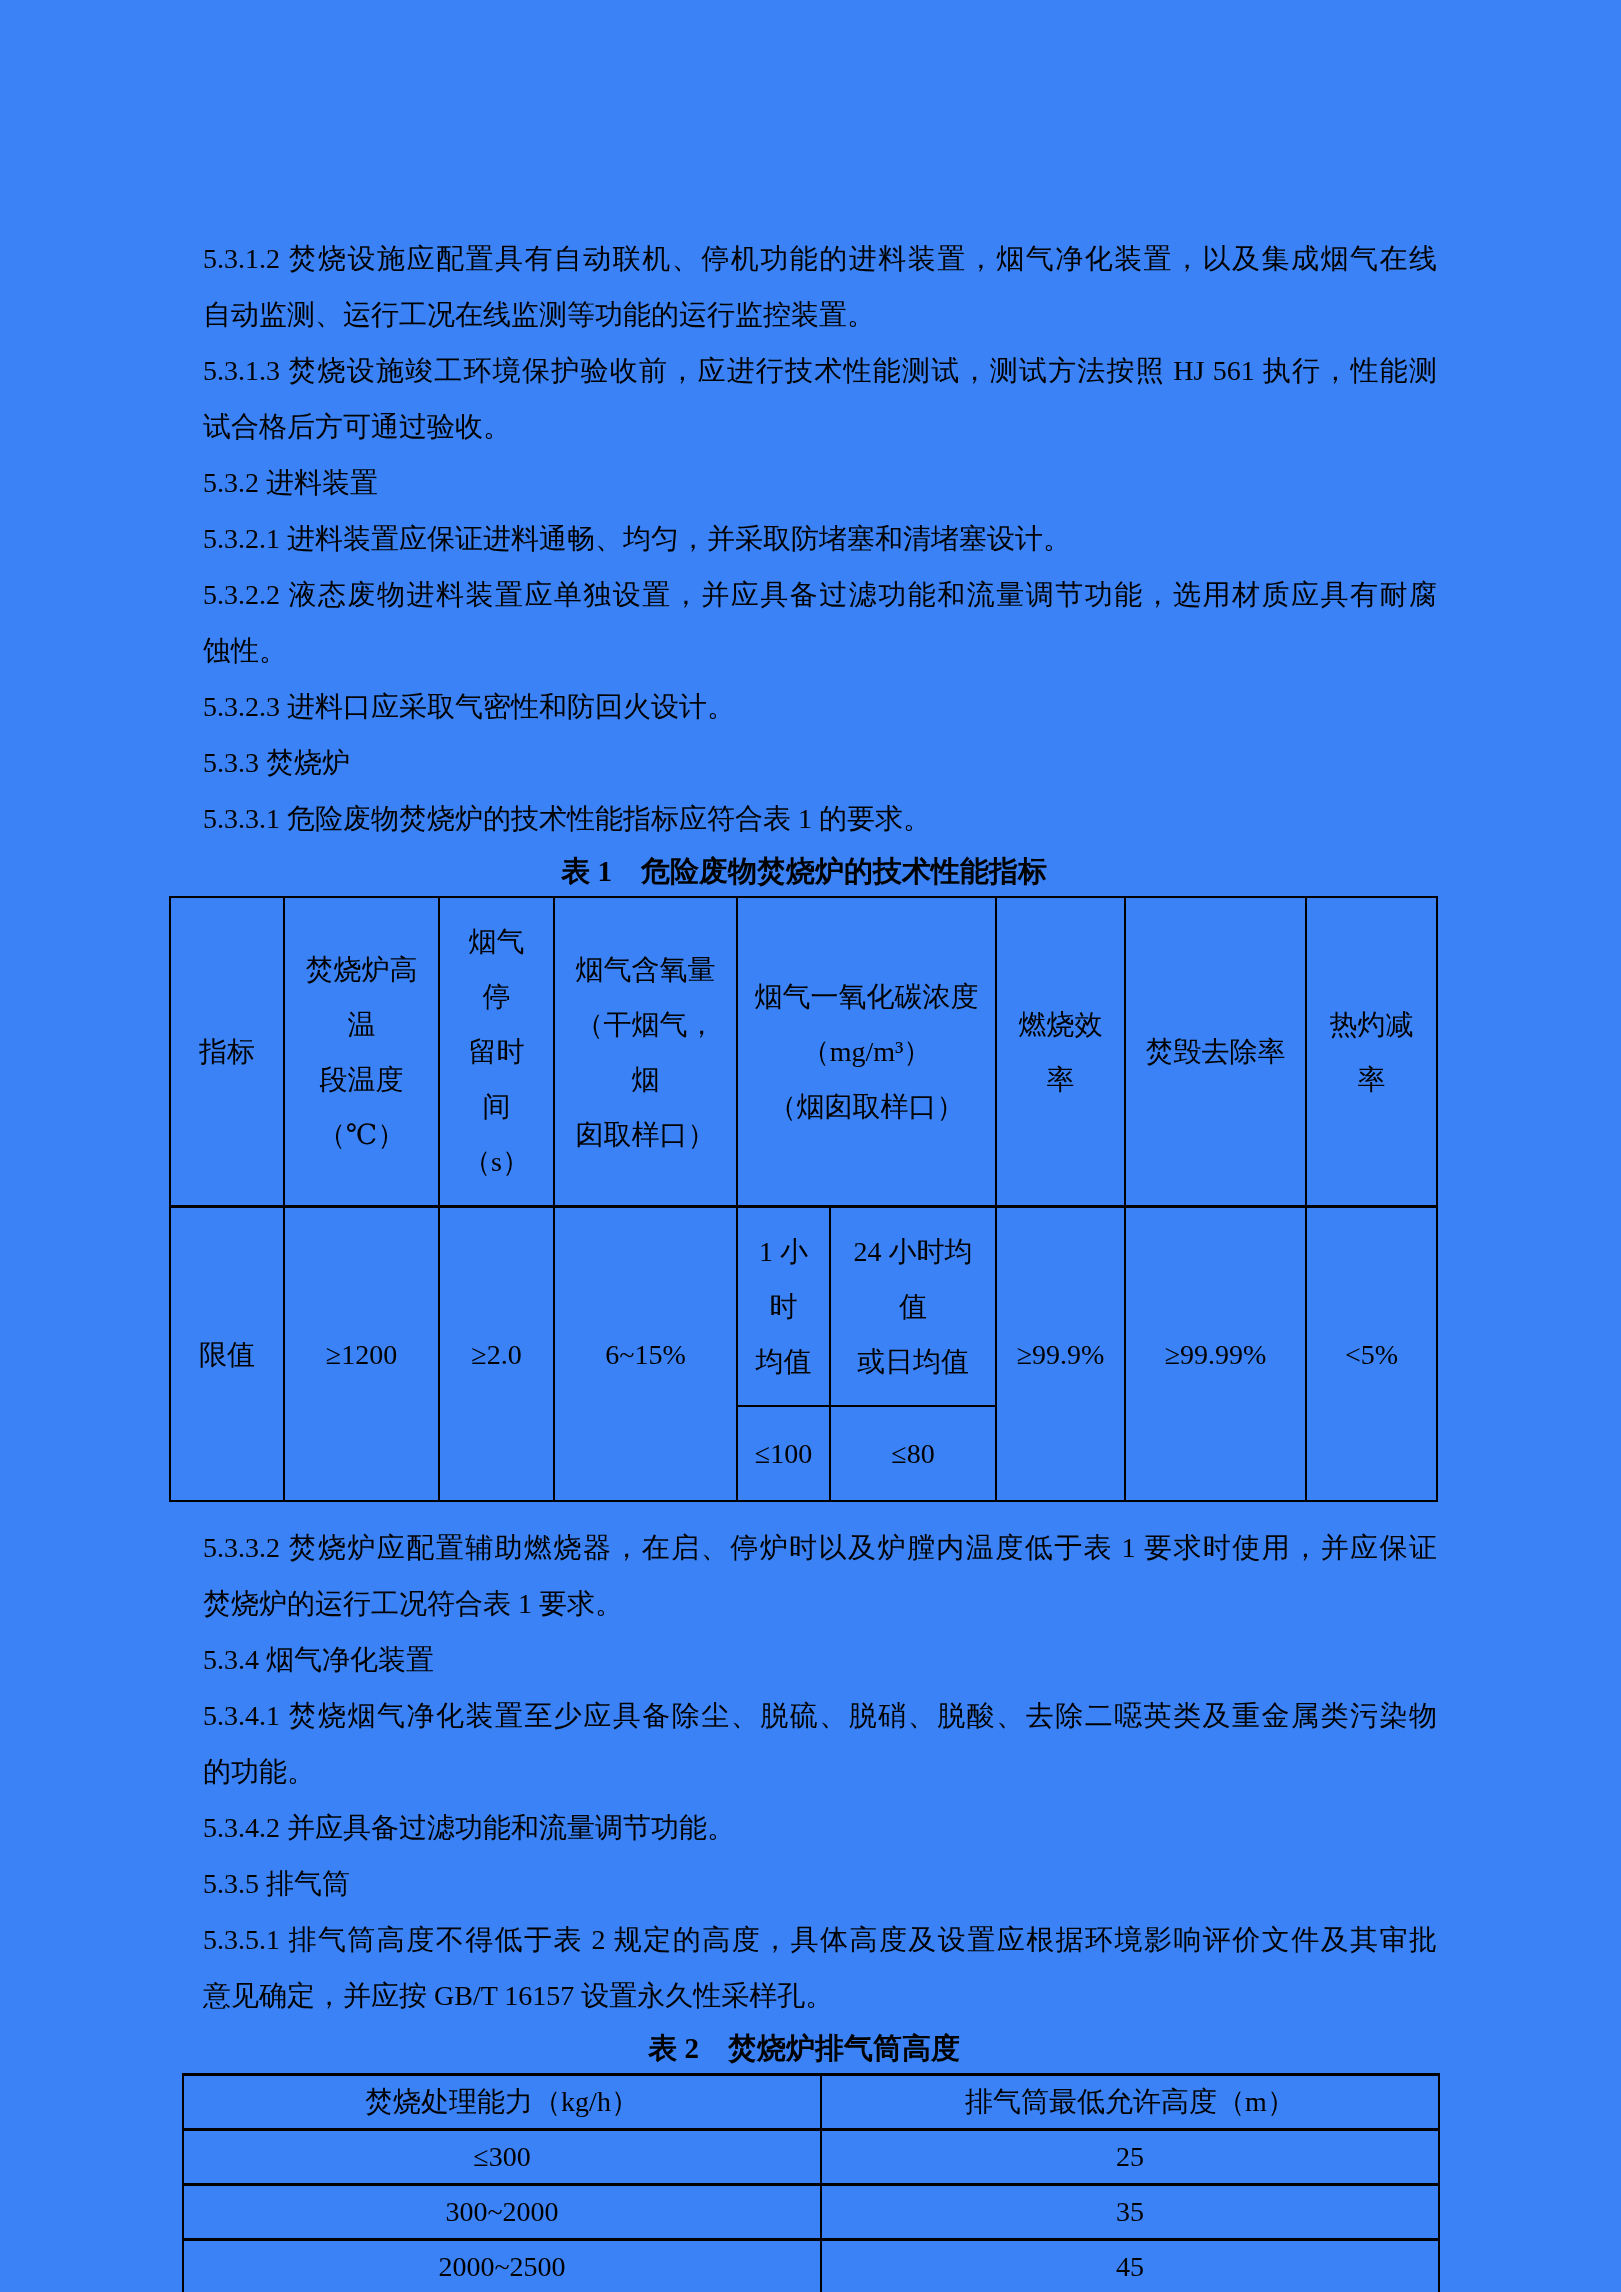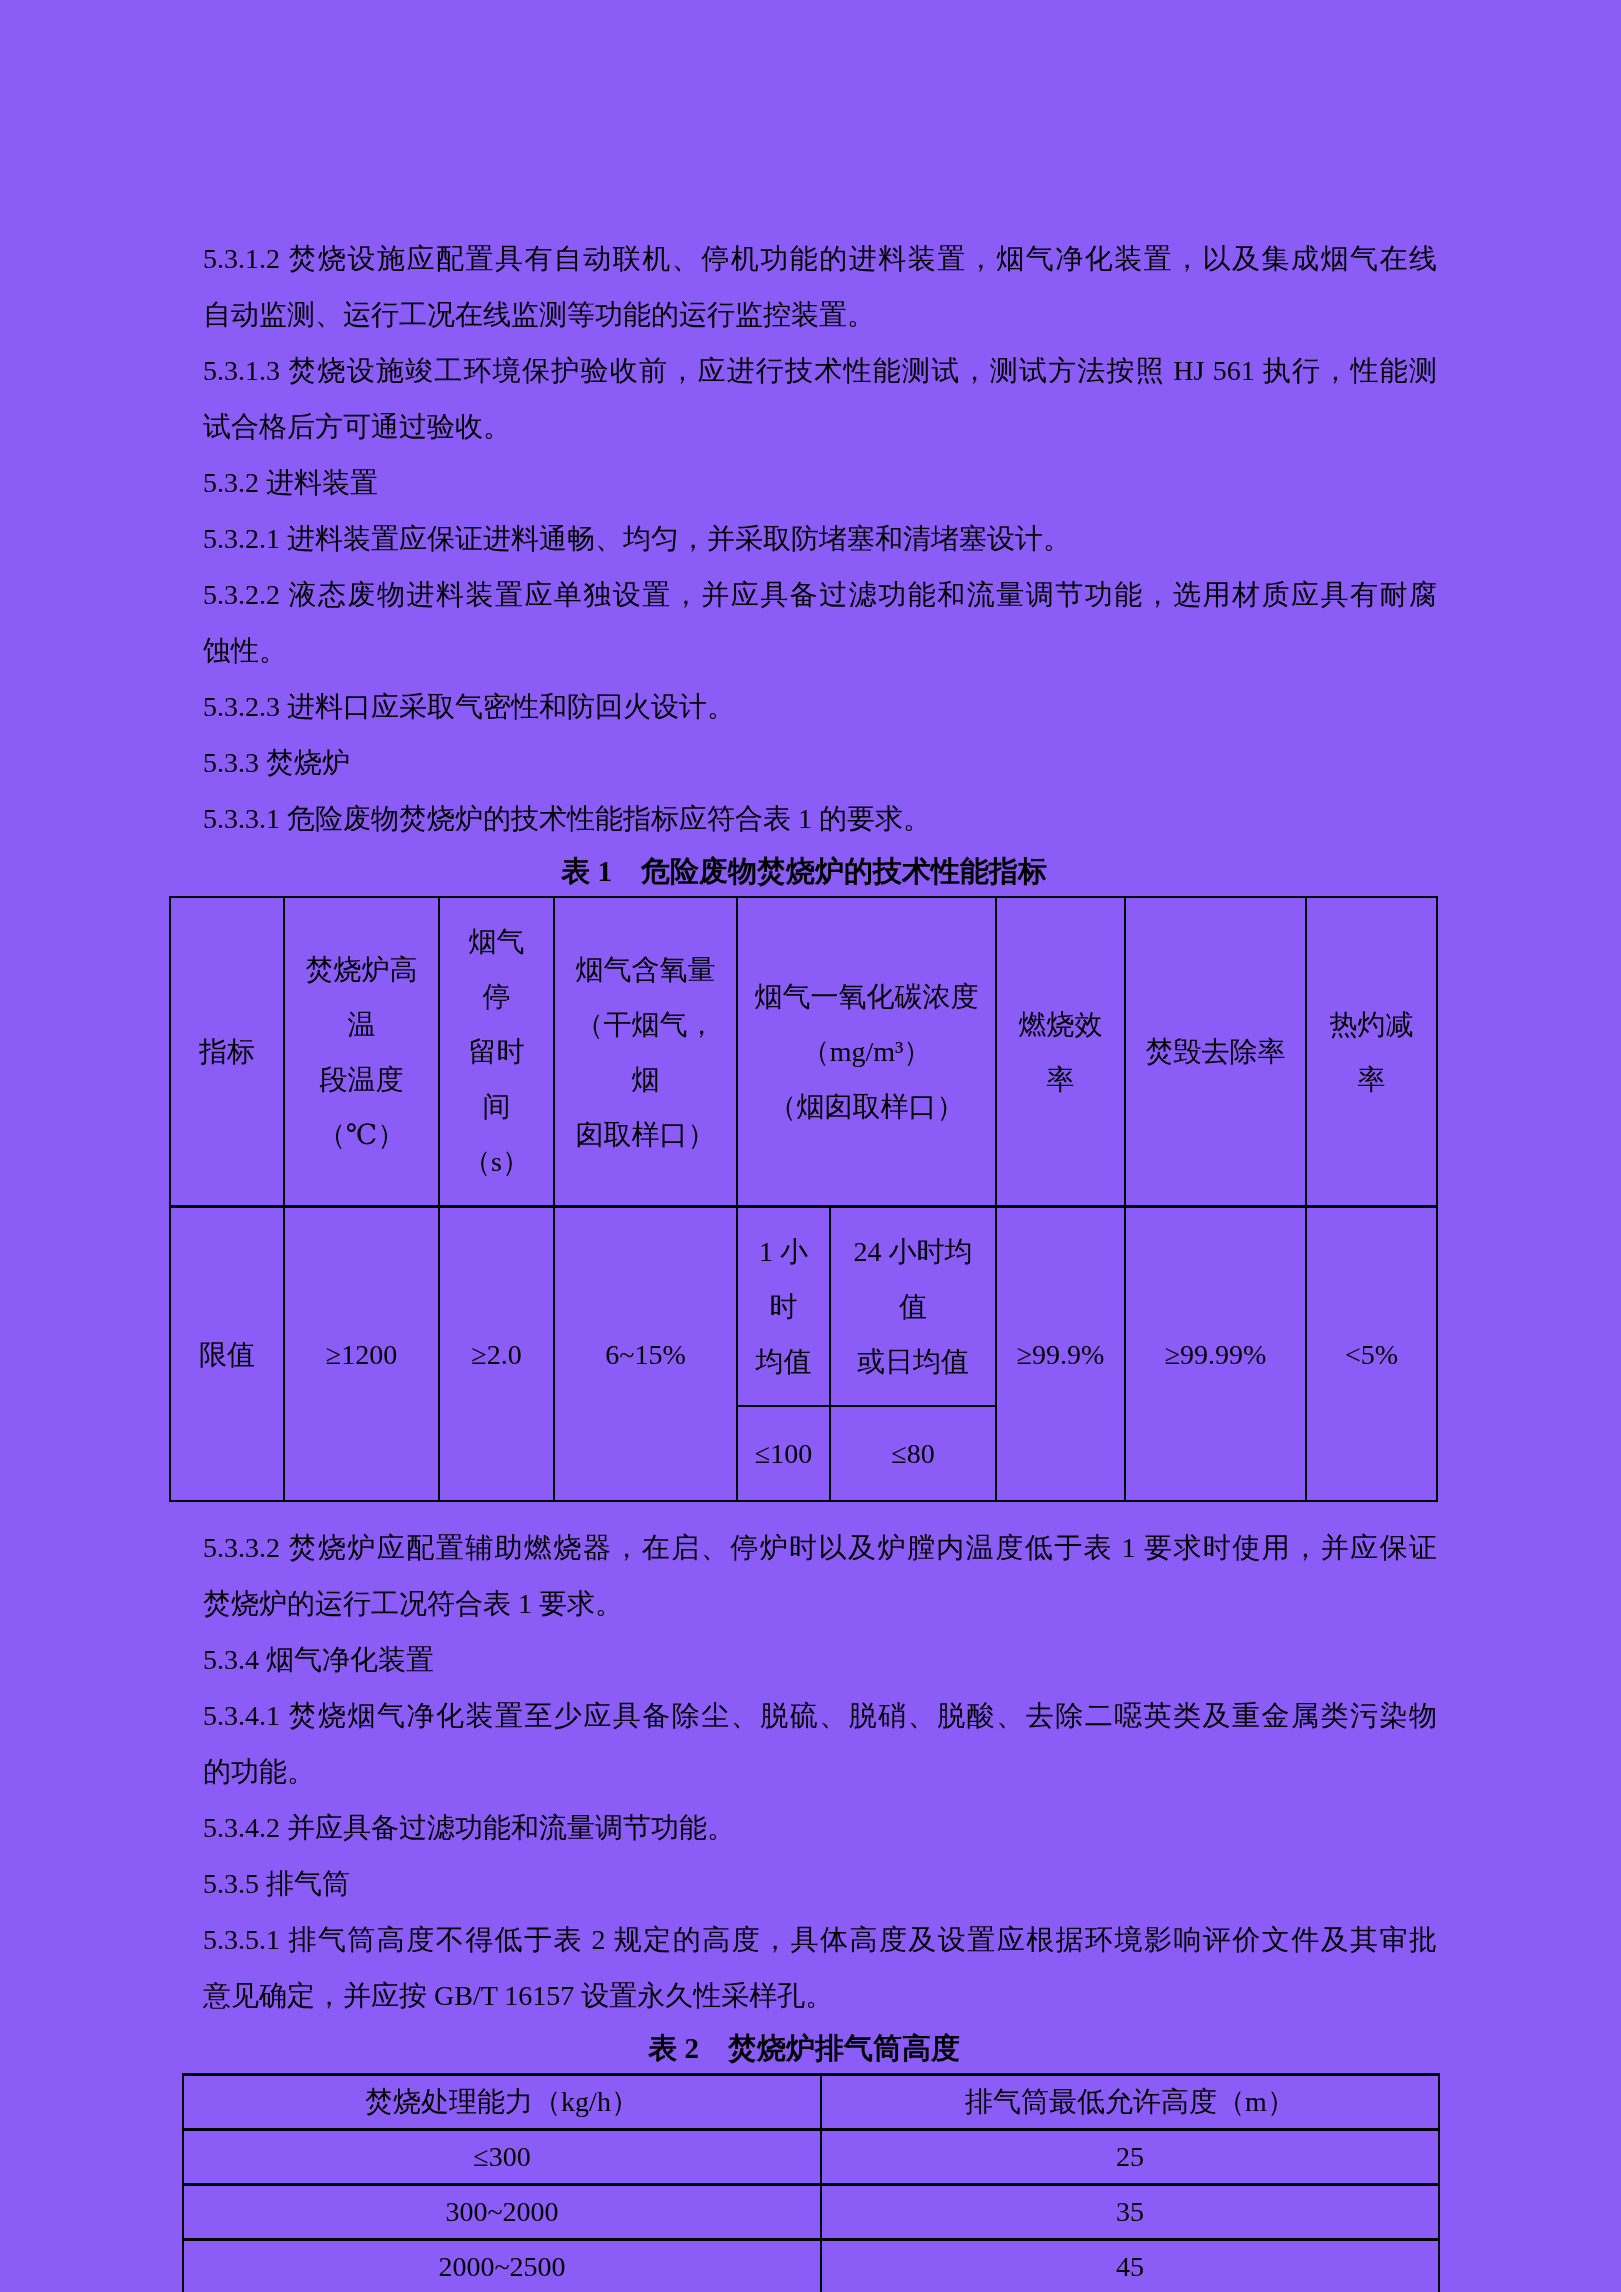--- a/index.html
+++ b/index.html
@@ -1,19 +1,19 @@
 <!DOCTYPE html>
 <html><head>
 <meta charset="utf-8">
 <style>
   html,body { margin:0; padding:0; background:#ffffff; }
   .page {
     position:relative;
     width:1621px; height:2293px;
-    background:#8b5cf6; color:#000000;
+    background:#3b82f6; color:#000000;
     font-family:"Liberation Serif","DejaVu Serif",serif;
     font-size:28px;
     overflow:hidden;
   }
   .flow { padding-top:231px; }
   .ln {
     margin-left:203px; width:1234px;
     height:56px; line-height:56px;
     overflow:hidden;
   }

